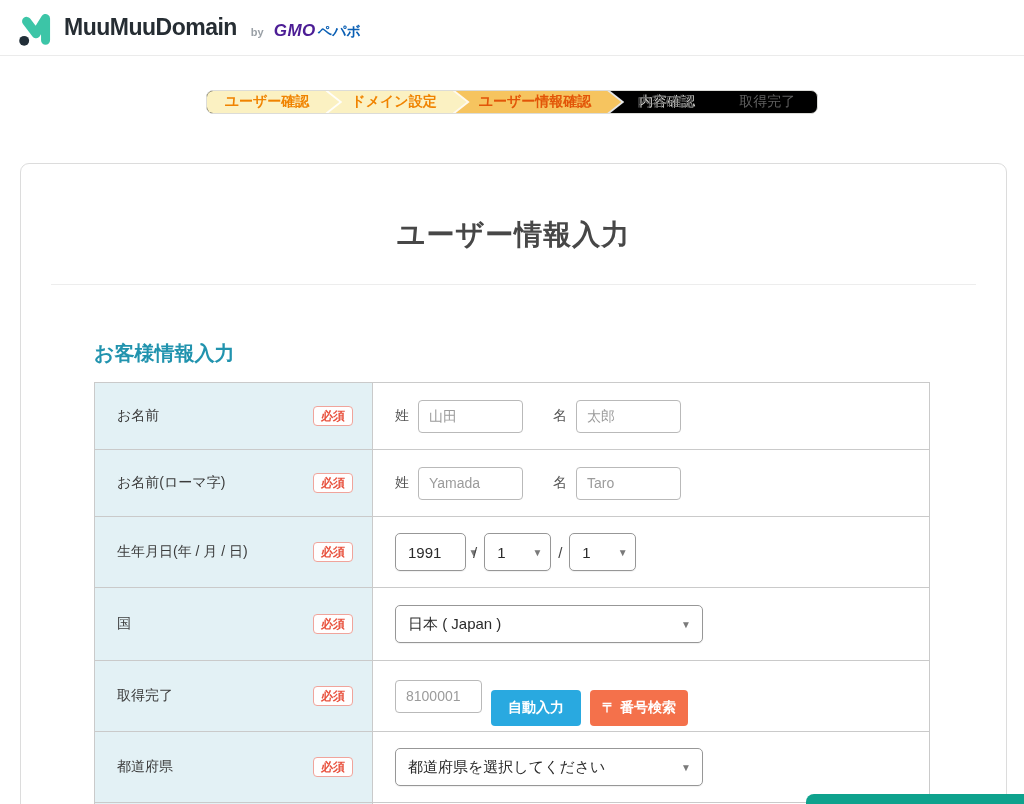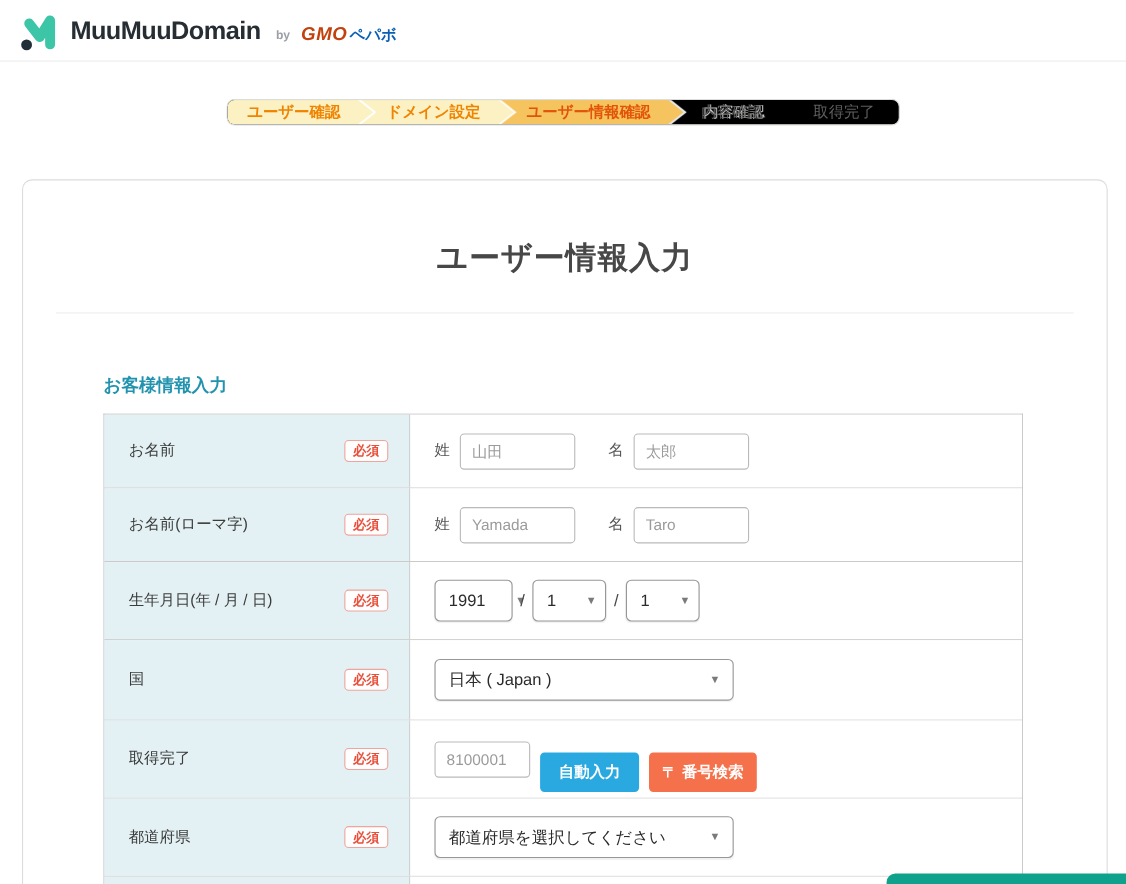--- a/index.html
+++ b/index.html
@@ -7,21 +7,21 @@
     font-family:"Liberation Sans","DejaVu Sans",sans-serif; color:#333; }
 
   
   .header { height:56px; display:flex; align-items:center; padding-left:18px;
     border-bottom:1px solid #ebebeb; background:#fff; }
   .logo { display:flex; align-items:center; gap:8px; text-decoration:none; cursor:pointer; }
   .logo svg { display:block; }
   .brand-text { font-size:23px; font-weight:bold; color:#262d33; letter-spacing:-0.5px; }
   .by-label { font-size:11px; color:#9aa0a6; margin:8px 2px 0 6px; font-weight:bold; }
   .company { display:flex; align-items:baseline; margin-top:6px; }
-  .company-gmo { color:#c2410c; font-weight:bold; font-size:17px; letter-spacing:0.5px; font-style:italic; }
+  .company-gmo { color:#4c1d95; font-weight:bold; font-size:17px; letter-spacing:0.5px; font-style:italic; }
   .company-pepabo { color:#0a5fb4; font-weight:bold; font-size:14px; margin-left:2px; }
 
   
   .steps-outer { display:flex; justify-content:center; margin-top:34px; }
   .steps { display:flex; align-items:stretch; height:24px; background:#000000;
     border:1px solid #dcdcd8; border-radius:7px; overflow:hidden; }
   .step-wrap { display:flex; align-items:stretch; position:relative; }
   .step-wrap.arrow { margin-right:-14px; }
   .step-wrap.shadow-white { filter:drop-shadow(3px 0 0 rgba(255,255,255,0.9)); }
   .step-wrap.shadow-gray  { filter:drop-shadow(2px 0 0 #d8d8d4); }
@@ -37,21 +37,21 @@
   .s-todo.last { padding-right:22px; }
 
   
   .card { position:absolute; left:20px; top:163px; width:987px; height:720px;
     background:#fff; border:1px solid #dcdcdc; border-radius:9px; }
   .page-title { text-align:center; font-size:28px; font-weight:bold; color:#474747;
     margin-top:52px; letter-spacing:1px; }
   .title-divider { height:1px; background:#ededed; margin:30px 30px 0 30px; }
 
   .card-content { padding:0 76px 0 73px; }
-  .section-title { margin-top:55px; font-size:16px; font-weight:bold; color:#2193ae; }
+  .section-title { margin-top:55px; font-size:20px; font-weight:bold; color:#2193ae; }
 
   
   .ftable { margin-top:15px; border:1px solid #cacaca; border-bottom:none; }
   .trow { display:flex; border-bottom:1px solid #cacaca; }
   .tlabel { width:278px; min-width:278px; background:#e3f1f5; border-right:1px solid #cacaca;
     display:flex; align-items:center; justify-content:space-between; padding:0 19px 0 22px; }
   .lbl { font-size:14px; color:#3b3b3b; }
   .badge { font-size:12px; color:#e8503c; border:1px solid #f0a49b; background:#fffefe;
     border-radius:4px; padding:2px 7px; font-weight:bold; line-height:1.2; }
   .tvalue { flex:1; background:#fff; display:flex; align-items:center; padding-left:22px; }
@@ -62,21 +62,21 @@
   .mini2 { margin-left:30px; }
   .txt { height:33px; border:1px solid #b9b9b9; border-radius:4px; padding:0 10px;
     font-size:14px; color:#333; outline:none; font-family:inherit; }
   .txt::placeholder { color:#9b9b9b; opacity:1; }
   .w105{width:105px} .w87{width:87px}
 
   .select { height:38px; border:1px solid #979797; border-radius:5px; background:#fff;
     display:flex; align-items:center; justify-content:space-between; padding:0 11px 0 12px;
     font-size:15px; color:#2b2b2b; cursor:pointer; box-shadow:0 1px 1px rgba(0,0,0,0.06);gap:19px; }
   .caret { font-size:10px; color:#7a7a7a; margin-left:8px; }
-  .sel-year{width:71px} .sel-md{width:67px} .sel-wide{width:272px}
+  .sel-year{width:71px} .sel-md{width:67px} .sel-wide{width:308px}
   .slash { font-size:15px; color:#444; margin:0 7px; }
 
   .btn { height:36px; border:none; border-radius:4px; color:#fff; font-weight:bold;
     font-size:14px; cursor:pointer; font-family:inherit; display:flex; align-items:center;margin-top:23px; }
   .btn-blue { background:#29a9e0; padding:0 17px; margin-left:9px; }
   .btn-orange { background:#f4714b; padding:0 12px; margin-left:9px; }
   .postal-mark { font-size:13px; margin-right:5px; font-weight:bold; }
 
   
   .chat-bar { position:absolute; right:0; bottom:0; width:218px; height:10px;

